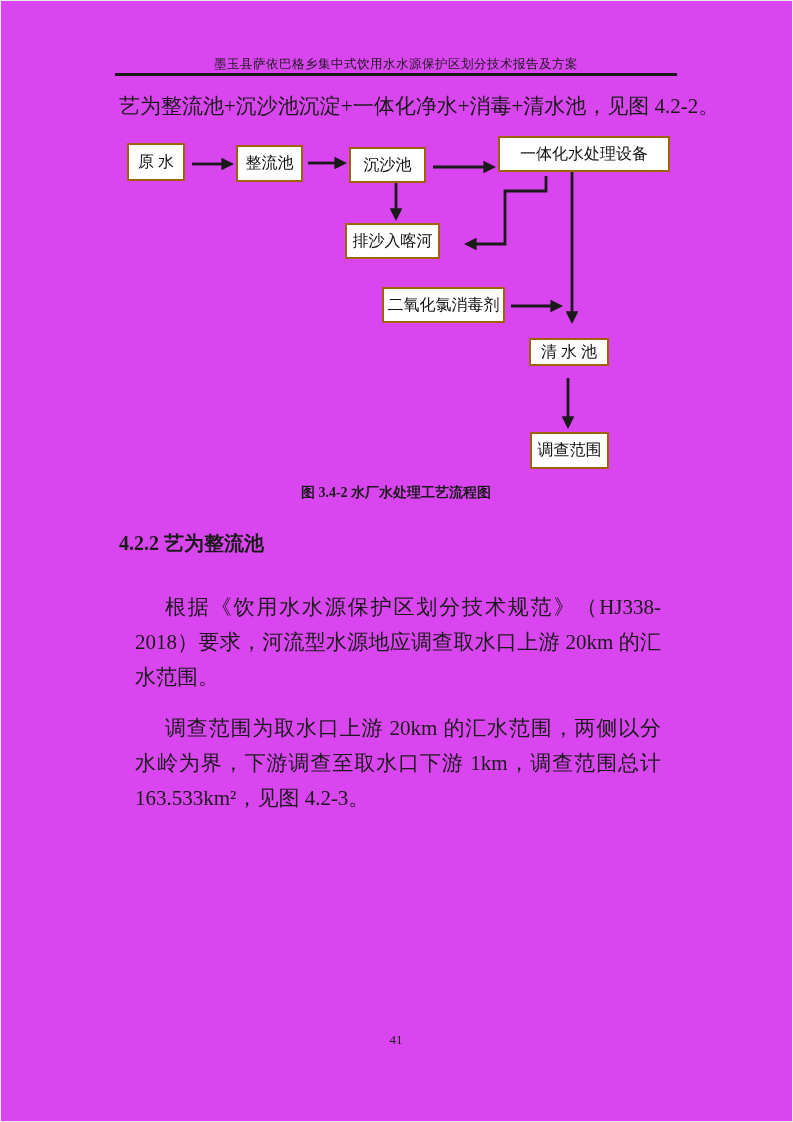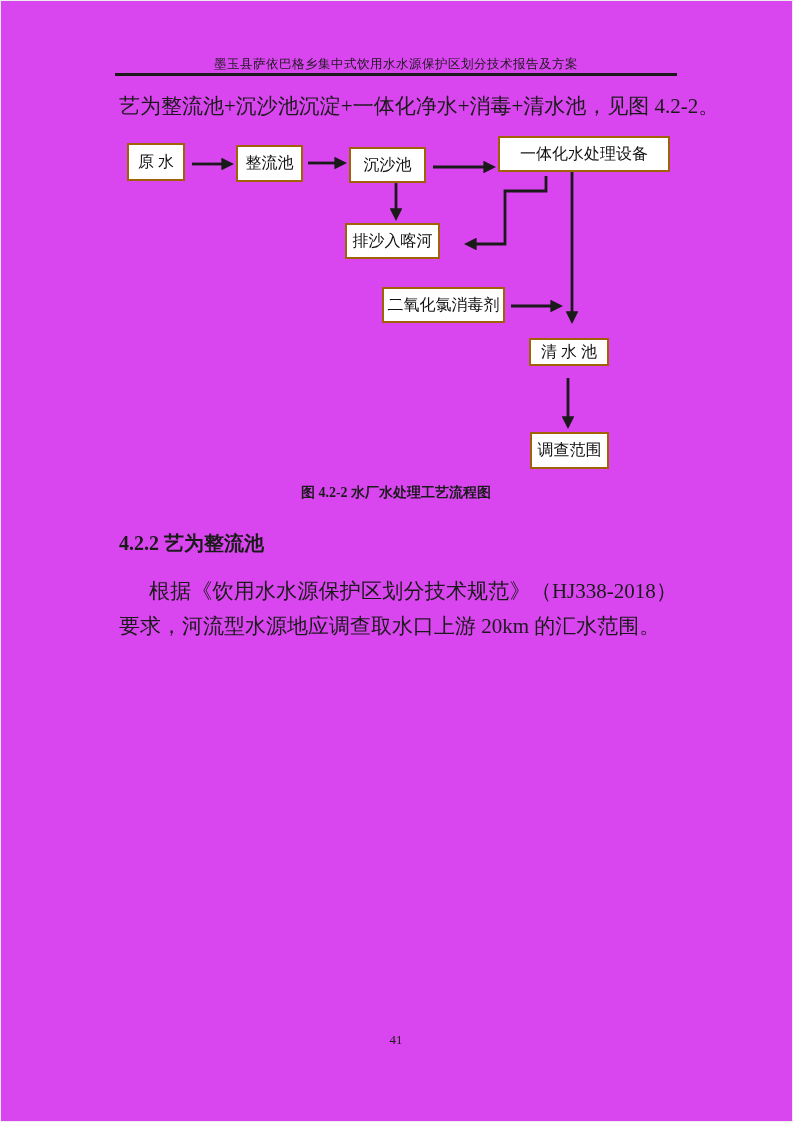--- a/index.html
+++ b/index.html
@@ -45,21 +45,21 @@
     text-align:center; font-weight:bold; font-size:14px; white-space:nowrap;
   }
   .section-heading {
     position:absolute; top:530px; left:119px; width:562px;
     font-weight:bold; font-size:20px; white-space:nowrap;
   }
   .body-text {
     position:absolute; top:574px; left:119px; width:558px;
     font-size:21px; line-height:35px; text-align:justify;
   }
-  .body-text p { text-indent:30px; margin:0; }
+  .body-text p { text-indent:30px; margin:16px; }
   .page-number {
     position:absolute; top:1032px; left:115px; width:562px;
     text-align:center; font-size:13px;
   }
 </style>
 </head>
 <body>
 
 <div class="page">
 
@@ -88,23 +88,24 @@
     <div class="flow-box n-raw">原 水</div>
     <div class="flow-box n-rect">整流池</div>
     <div class="flow-box n-sand">沉沙池</div>
     <div class="flow-box n-integrated">一体化水处理设备</div>
     <div class="flow-box n-discharge">排沙入喀河</div>
     <div class="flow-box n-disinfect">二氧化氯消毒剂</div>
     <div class="flow-box n-clear">清 水 池</div>
     <div class="flow-box n-network">调查范围</div>
   </div>
 
-  <div class="figure-caption">图 4.2-2  水厂水处理工艺流程图</div>
+  <div class="figure-caption">图 3.4-2  水厂水处理工艺流程图</div>
 
   <div class="section-heading">4.2.2 艺为整流池</div>
 
   <div class="body-text">
     <p>根据《饮用水水源保护区划分技术规范》（HJ338-2018）要求，河流型水源地应调查取水口上游 20km 的汇水范围。</p>
+    <p>调查范围为取水口上游 20km 的汇水范围，两侧以分水岭为界，下游调查至取水口下游 1km，调查范围总计 163.533km²，见图 4.2-3。</p>
   </div>
 
   <div class="page-number">41</div>
 
 </div>
 
 </body></html>

